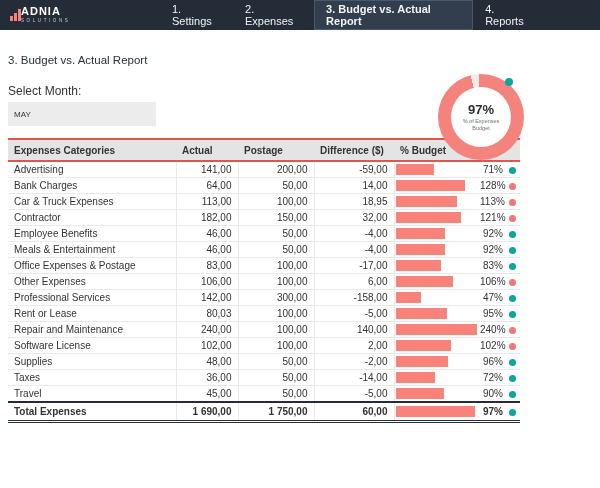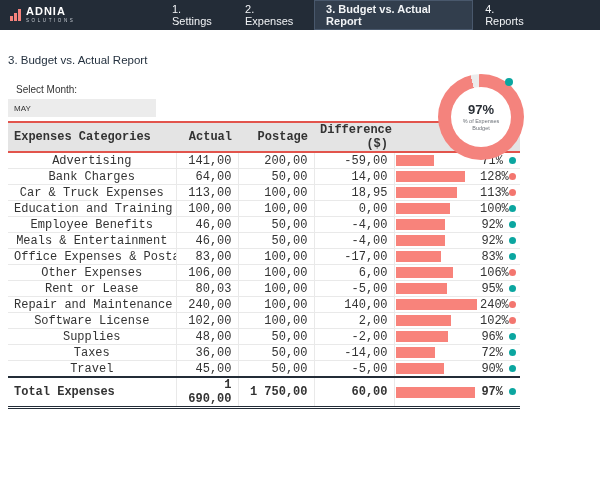--- a/index.html
+++ b/index.html
@@ -2,56 +2,56 @@
 <html><head>
 <meta charset="utf-8">
 <style>
   html,body{margin:0;padding:0;}
   body{
     width:600px;height:488px;background:#ffffff;color:#333;
     font-family:"Liberation Sans",sans-serif;overflow:hidden;position:relative;
   }
   
   .app-header{height:30px;background:#232c37;display:flex;align-items:center;padding:0 10px;box-sizing:border-box;}
-  .brand{display:flex;align-items:center;gap:5px;}
+  .brand{display:flex;align-items:center;}
   .logo-icon{display:inline-flex;align-items:flex-end;gap:1px;height:12px;}
   .logo-icon i{width:3px;background:#f4837d;display:block;}
   .logo-icon i:nth-child(1){height:5px;}
   .logo-icon i:nth-child(2){height:8px;}
   .logo-icon i:nth-child(3){height:12px;}
   .brand-text{display:flex;flex-direction:column;line-height:1;}
   .brand-name{color:#fff;font-weight:bold;font-size:11px;letter-spacing:1px;}
   .brand-sub{color:#c7ccd3;font-size:4.5px;letter-spacing:2.6px;margin-top:2px;}
   .main-nav{position:absolute;left:160px;right:55px;top:0;height:30px;display:flex;justify-content:space-between;}
   .tab{display:flex;align-items:center;padding:0 12px;color:#f2f4f6;font-size:11px;cursor:pointer;}
   .tab.active{background:#323e4d;box-shadow:inset 0 0 0 1px #49586c;font-weight:bold;}
   
   .content{padding:0 8px;position:relative;}
   .page-title{font-size:11.5px;font-weight:normal;color:#24313f;margin:24px 0 0 0;}
-  .month-label{font-size:10px;color:#333;margin-top:18px;margin-left:8px;}
-  .month-box{width:148px;height:18px;background:#ececec;font-size:8px;color:#333;
+  .month-label{font-size:12px;color:#333;margin-top:18px;}
+  .month-box{width:148px;height:24px;background:#ececec;font-size:8px;color:#333;
     display:flex;align-items:center;padding:0 6px;box-sizing:border-box;margin-top:4px;cursor:pointer;}
   
   .donut-wrap{position:absolute;top:20px;right:76px;width:86px;height:86px;}
   .donut-ring{width:86px;height:86px;border-radius:50%;background:#f4837d;}
   .donut-hole{position:absolute;inset:13px;background:#fff;border-radius:50%;
     display:flex;flex-direction:column;align-items:center;justify-content:center;text-align:center;}
   .donut-pct{font-size:13px;font-weight:bold;color:#2a2f36;}
   .donut-caption{font-size:5.5px;color:#6b7077;width:42px;line-height:1.3;margin-top:1px;}
   .donut-dot{position:absolute;top:4px;right:11px;width:8px;height:8px;border-radius:50%;background:#0ba6a0;}
   
-  table{border-collapse:collapse;margin-top:4px;width:512px;table-layout:fixed;font-size:12px;font-family:Liberation Mono, monospace;}
+  table{border-collapse:collapse;margin-top:12px;width:512px;table-layout:fixed;font-size:10px;}
   col.c-cat{width:168px;} col.c-act{width:62px;} col.c-bud{width:76px;} col.c-dif{width:80px;}
   col.c-bar{width:84px;} col.c-pct{width:27px;} col.c-dot{width:15px;}
   thead th{background:#e4e4e4;border-top:2px solid #e2544c;border-bottom:2px solid #e2544c;
     font-weight:bold;height:20px;padding:0 6px;color:#333;}
   thead th.h-cat{text-align:left;}
-  thead th.h-num{text-align:right;}
+  thead th.h-num{text-align:left;}
   tbody td{height:16px;border-bottom:1px solid #e9e9e9;padding:0 6px;box-sizing:border-box;}
-  td.cat{text-align:center;border-right:1px solid #e9e9e9;white-space:nowrap;overflow:hidden;}
+  td.cat{text-align:left;border-right:1px solid #e9e9e9;white-space:nowrap;overflow:hidden;}
   td.num{text-align:right;border-right:1px solid #e9e9e9;}
   td.barcell{padding:2px 1px;border-right:none;}
   .bar{display:block;height:11px;background:#f8837b;}
   td.pct{text-align:right;padding:0 2px;}
   td.dotcell{text-align:center;padding:0;}
   .dot{display:inline-block;width:7px;height:7px;border-radius:50%;vertical-align:middle;}
   .dot.ok{background:#0ba6a0;}
   .dot.over{background:#f3766f;}
   tfoot td{font-weight:bold;height:19px;border-top:2px solid #232c37;border-bottom:3px double #232c37;
     padding:0 6px;box-sizing:border-box;}
@@ -146,29 +146,29 @@
           <td class="num">113,00</td>
           <td class="num">100,00</td>
           <td class="num">18,95</td>
           <td class="barcell">
             <span class="bar" style="width:75.33333333333333%"></span>
           </td>
           <td class="pct">113%</td>
           <td class="dotcell"><span class="dot over"></span></td>
         </tr>
         <tr>
-          <td class="cat">Education and Training</td>
-          <td class="num">100,00</td>
-          <td class="num">100,00</td>
-          <td class="num">0,00</td>
-          <td class="barcell">
-            <span class="bar" style="width:66.66666666666666%"></span>
-          </td>
-          <td class="pct">100%</td>
-          <td class="dotcell"><span class="dot ok"></span></td>
+          <td class="cat">Contractor</td>
+          <td class="num">182,00</td>
+          <td class="num">150,00</td>
+          <td class="num">32,00</td>
+          <td class="barcell">
+            <span class="bar" style="width:80.66666666666666%"></span>
+          </td>
+          <td class="pct">121%</td>
+          <td class="dotcell"><span class="dot over"></span></td>
         </tr>
         <tr>
           <td class="cat">Employee Benefits</td>
           <td class="num">46,00</td>
           <td class="num">50,00</td>
           <td class="num">-4,00</td>
           <td class="barcell">
             <span class="bar" style="width:61.33333333333333%"></span>
           </td>
           <td class="pct">92%</td>
@@ -199,20 +199,31 @@
         <tr>
           <td class="cat">Other Expenses</td>
           <td class="num">106,00</td>
           <td class="num">100,00</td>
           <td class="num">6,00</td>
           <td class="barcell">
             <span class="bar" style="width:70.66666666666667%"></span>
           </td>
           <td class="pct">106%</td>
           <td class="dotcell"><span class="dot over"></span></td>
+        </tr>
+        <tr>
+          <td class="cat">Professional Services</td>
+          <td class="num">142,00</td>
+          <td class="num">300,00</td>
+          <td class="num">-158,00</td>
+          <td class="barcell">
+            <span class="bar" style="width:31.333333333333336%"></span>
+          </td>
+          <td class="pct">47%</td>
+          <td class="dotcell"><span class="dot ok"></span></td>
         </tr>
         <tr>
           <td class="cat">Rent or Lease</td>
           <td class="num">80,03</td>
           <td class="num">100,00</td>
           <td class="num">-5,00</td>
           <td class="barcell">
             <span class="bar" style="width:63.33333333333333%"></span>
           </td>
           <td class="pct">95%</td>

